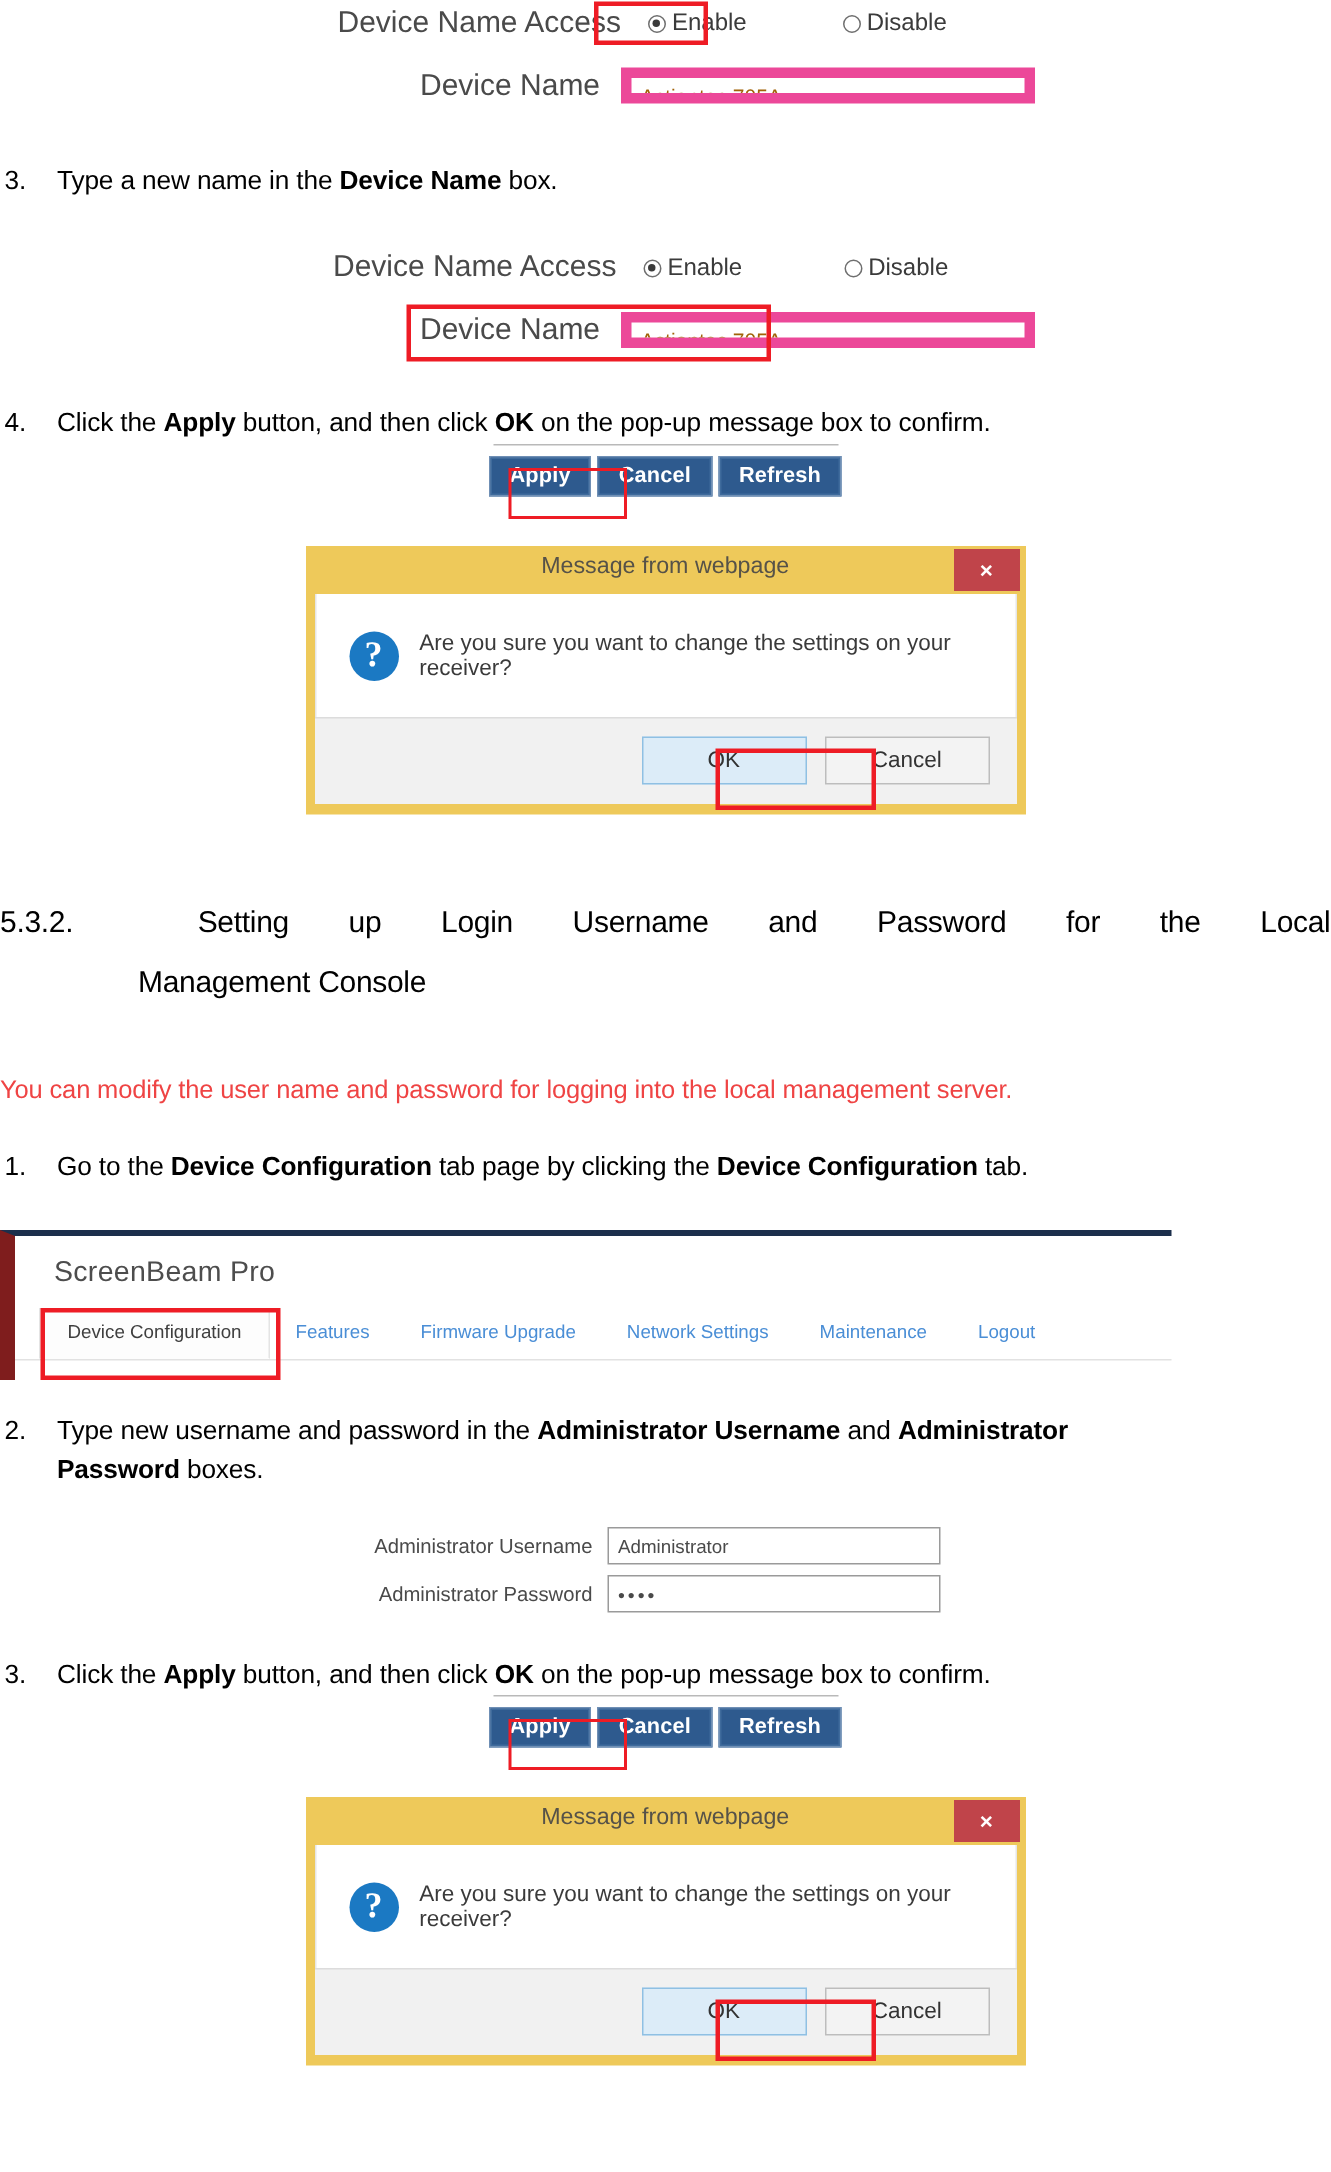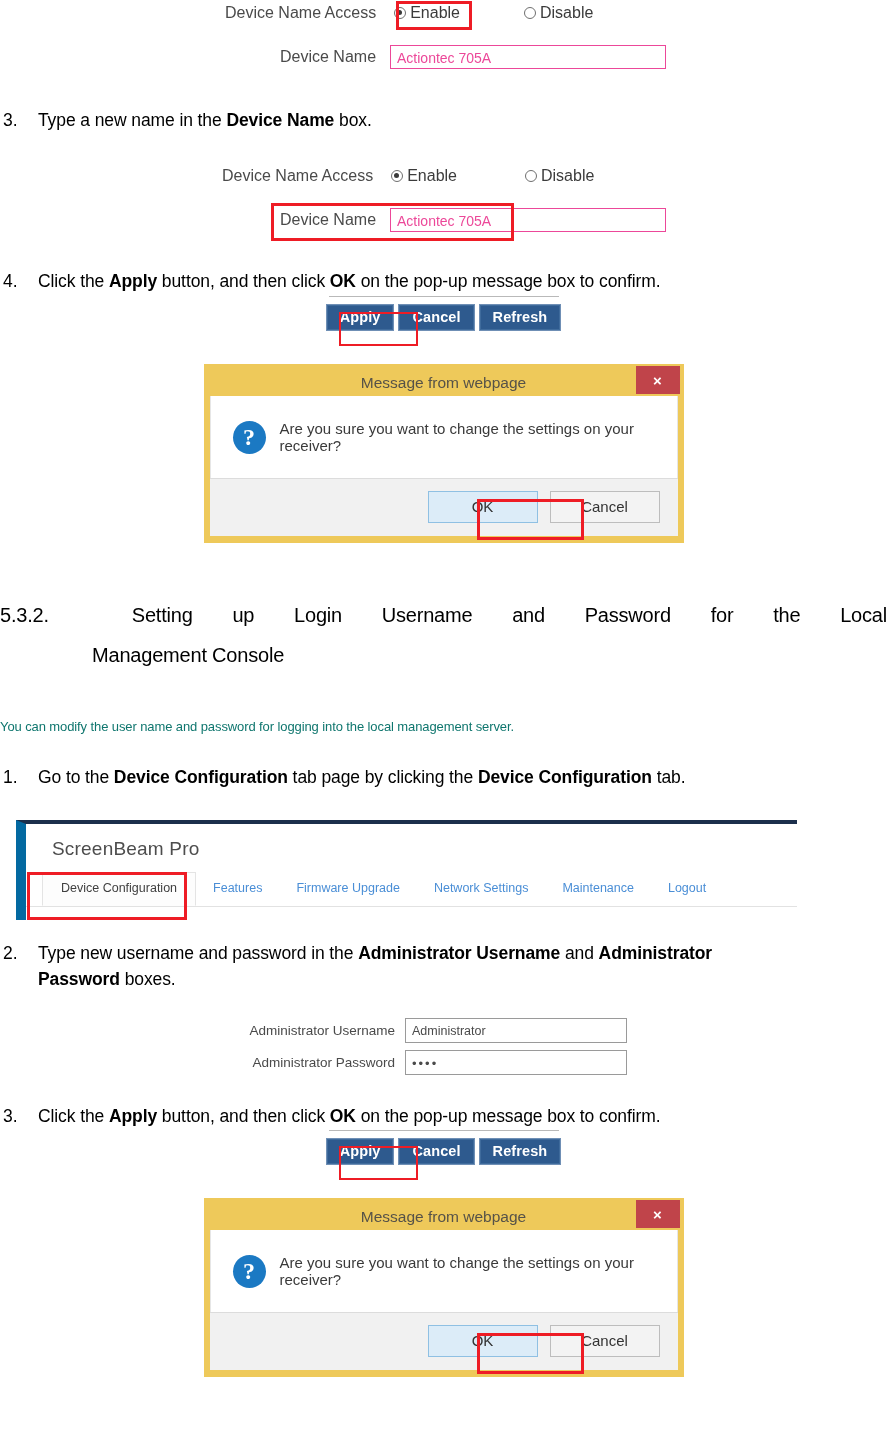--- a/index.html
+++ b/index.html
@@ -17,23 +17,23 @@
   }
   .page {
     position: relative;
     width: 887px;
     height: 1448px;
   }
   .b { font-weight: bold; }
 
   
   .para {
-    font-size: 13px;
+    font-size: 17px;
     line-height: 25px;
-    color: #0f766e;
+    color: #ef4444;
     letter-spacing: -0.1px;
   }
   .step {
     position: relative;
     font-size: 17.5px;
     line-height: 26px;
     padding-left: 38px;
     letter-spacing: -0.1px;
   }
   .step .num {
@@ -70,21 +70,21 @@
   
   .form-row {
     display: flex;
     align-items: center;
     font-size: 16px;
     color: #3b3b3b;
   }
   .form-label {
     text-align: center;
     color: #4a4a4a;
-    font-size: 16px;
+    font-size: 20px;
     white-space: nowrap;
   }
   .radio-opt {
     display: inline-flex;
     align-items: center;
     gap: 4px;
     font-size: 16px;
     color: #3b3b3b;
   }
   .radio {
@@ -102,26 +102,26 @@
     content: "";
     position: absolute;
     left: 2.3px;
     top: 2.3px;
     width: 5px;
     height: 5px;
     border-radius: 50%;
     background: #3a3a3a;
   }
   .txtbox {
-    border: 1px solid #ec4899;
+    border: 7px solid #ec4899;
     background: #fff;
     height: 24px;
     line-height: 24px;
     font-size: 14px;
-    color: #ec4899;
+    color: #a16207;
     padding-left: 6px;
     box-sizing: border-box;
     overflow: hidden;
     white-space: nowrap;
   }
 
   
   .redbox {
     position: absolute;
     border: 3px solid #ee1c25;
@@ -160,21 +160,20 @@
   .dlg {
     width: 480px;
     background: #eec95a;
     padding: 5px 6px 7px 6px;
     box-sizing: border-box;
     margin: 0 auto;
   }
   .dlg-title {
     height: 27px;
     display: flex;
-    align-items: center;
     justify-content: center;
     position: relative;
     color: #565248;
     font-size: 15.5px;
   }
   .dlg-close {
     position: absolute;
     right: -2px;
     top: -3px;
     width: 44px;
@@ -237,25 +236,24 @@
   .dbtn.primary {
     background: #dcecf8;
     border: 1px solid #8fc0e3;
   }
 
   
   .sbshot {
     width: 781px;
     background: #ffffff;
     border-top: 4px solid #1c2f4c;
-    border-left: 10px solid #0369a1;
+    border-left: 10px solid #7f1d1d;
     box-sizing: border-box;
     position: relative;
     height: 100px;
-    margin-left: 16px;
   }
   .sb-title {
     font-size: 19px;
     color: #4d4d4d;
     padding: 14px 0 0 26px;
     letter-spacing: 0.2px;
   }
   .sb-tabs {
     display: flex;
     align-items: stretch;

